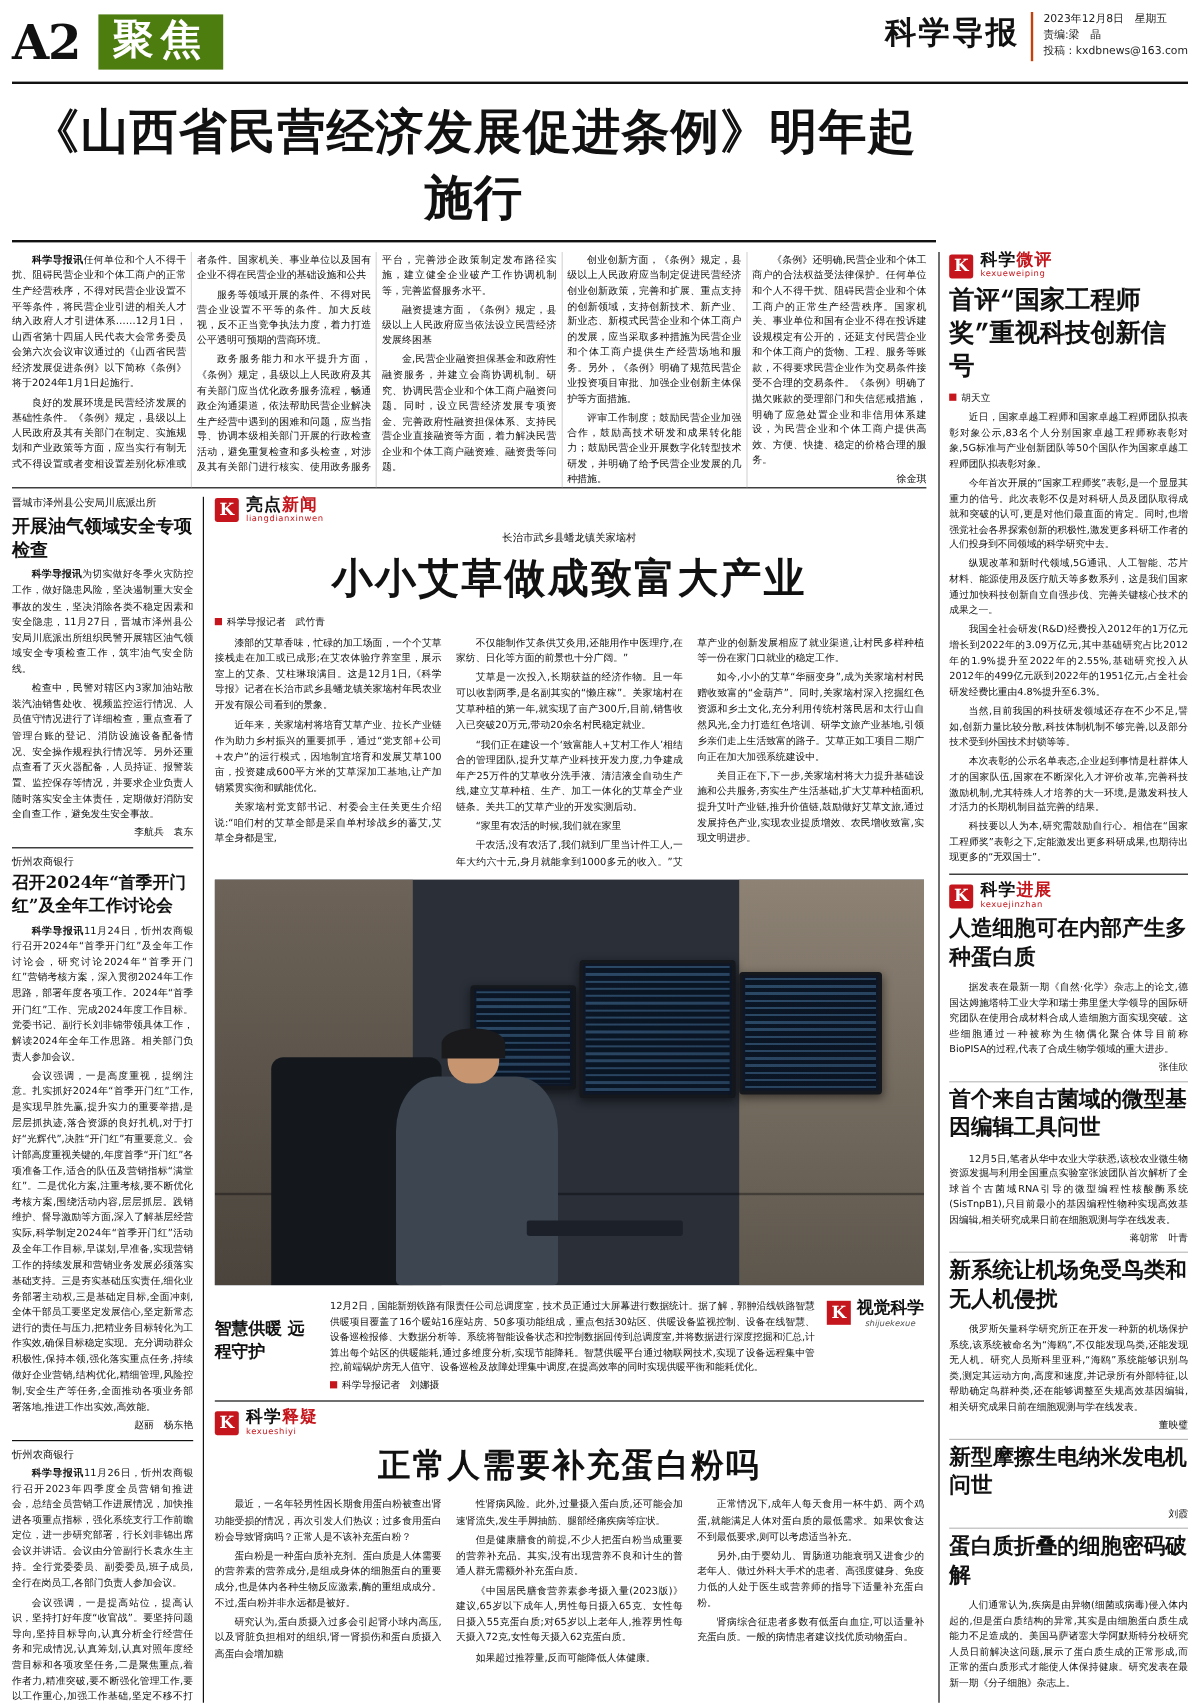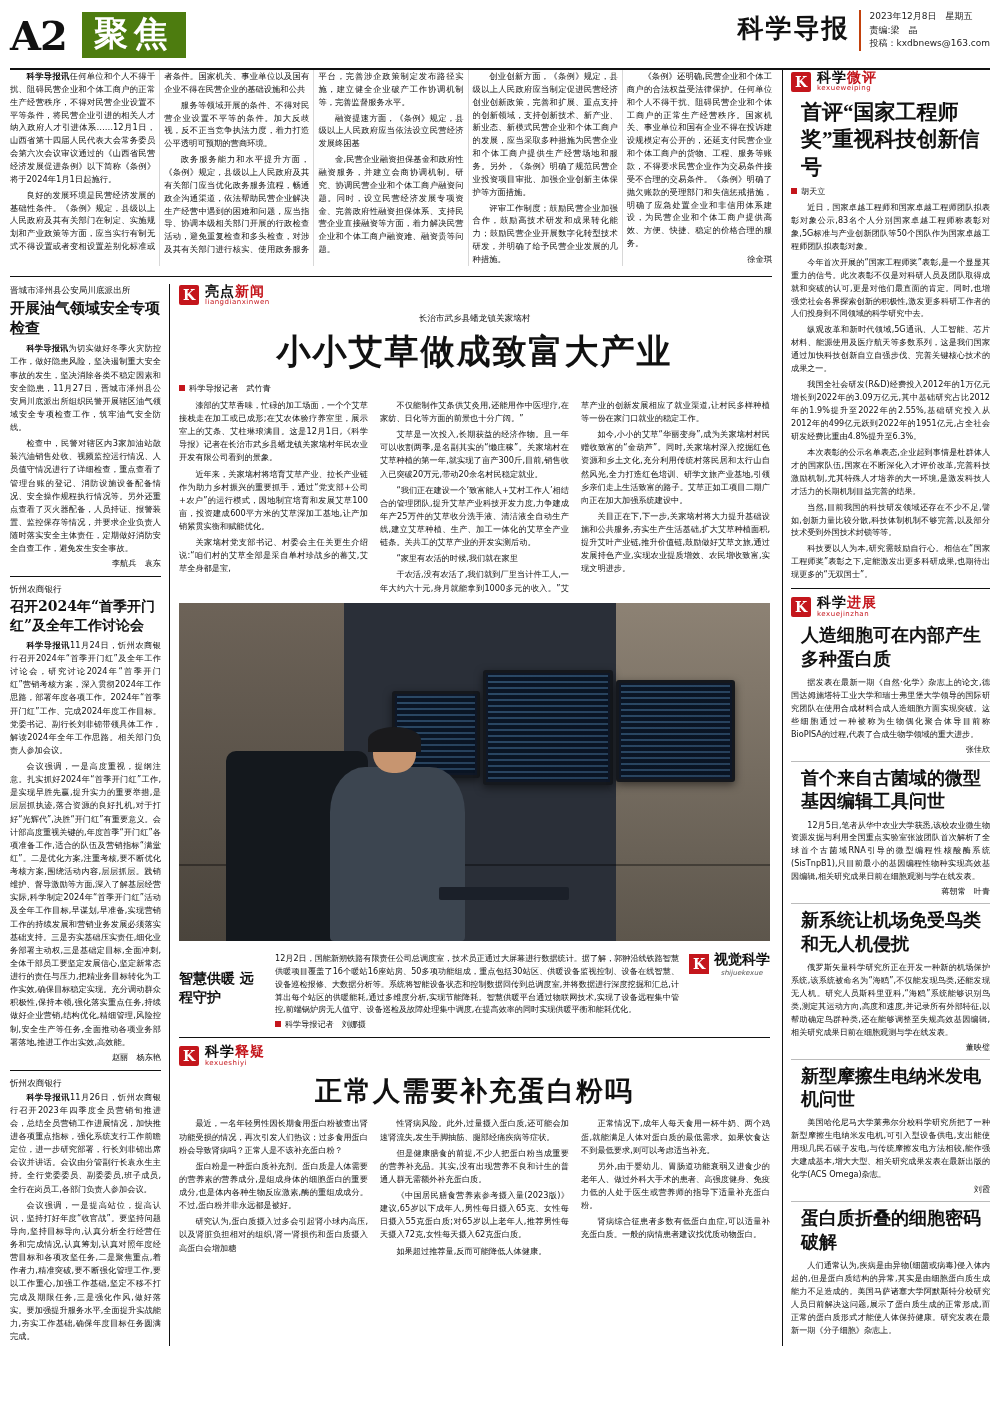--- a/index.html
+++ b/index.html
@@ -40,21 +40,21 @@
     width: 770px;
   }
 
   
   .body-grid { display: flex; gap: 0; }
   .left-zone { width: 770px; }
   .right-rail { width: 210px; border-left: 1px solid #111; padding-left: 8px; margin-left: 10px; }
 
   .col-flow { column-count: 5; column-gap: 9px; column-rule: 1px solid #d8d8d8; font-size: 8.3px; line-height: 1.55; text-align: justify; }
   .col-flow p { margin: 0 0 3px 0; text-indent: 2em; }
-  .lead-block { border-bottom: 1.5px solid #111; padding-bottom: 10px; }
+  .lead-block { border-bottom: 1.5px solid #111; padding-bottom: 0; }
   .byline-right { text-align: right; font-size: 8.3px; margin-top: 2px; }
 
   
   .mid-grid { display: flex; margin-top: 7px; }
   .col-narrow { width: 160px; padding-right: 8px; border-right: 1px solid #111; }
   .col-wide { width: 600px; padding-left: 9px; }
 
   .kicker { font-size: 8.6px; line-height: 1.5; margin-bottom: 1px; }
   .sub-head { font-family: "DejaVu Serif","Liberation Serif",serif; font-size: 15px; font-weight: 700; line-height: 1.35; margin: 1px 0 4px 0; }
   .sub-head.small { font-size: 14px; }
@@ -115,21 +115,21 @@
   .caption { font-size: 8.1px; line-height: 1.6; text-align: justify; margin-top: 5px; }
   .cap-row { display: flex; gap: 10px; align-items: flex-start; margin-top: 6px; }
   .cap-left { width: 86px; font-family: "DejaVu Serif","Liberation Serif",serif; font-size: 14px; font-weight: 700; line-height: 1.35; padding-top: 22px; }
   .cap-sign { font-size: 8.1px; margin-top: 3px; }
   .vs-logo { display: flex; align-items: center; gap: 5px; justify-content: flex-end; margin-top: 4px; }
   .vs-logo .k { width: 20px; height: 20px; background: #c4161c; color: #fff; font-family: "DejaVu Serif","Liberation Serif",serif; font-size: 14px; font-weight: 700; display: flex; align-items: center; justify-content: center; }
   .vs-logo .cn { font-family: "DejaVu Serif","Liberation Serif",serif; font-size: 14px; font-weight: 700; }
   .vs-logo .py { font-size: 7px; color: #555; font-style: italic; text-align: center; }
 
   
-  .rail-head { font-family: Liberation Serif, serif; font-size: 21px; font-weight: 700; line-height: 1.3; margin: 4px 0 5px 10px; }
+  .rail-head { font-family: Liberation Mono, monospace; font-size: 21px; font-weight: 700; line-height: 1.3; margin: 4px 0 5px 0; }
   .rail-head.sm { font-size: 18px; }
   .rail-text { font-size: 8.1px; line-height: 1.6; text-align: justify; }
   .rail-text p { margin: 0 0 3px 0; text-indent: 2em; }
   .rail-author { font-size: 8.1px; margin: 3px 0 4px 0; }
   .rail-author .sq { display: inline-block; width: 6px; height: 6px; background: #c4161c; margin-right: 4px; }
   .rail-sign { text-align: right; font-size: 8.1px; margin-top: 2px; }
   .rail-rule { border-top: 1px solid #111; margin: 7px 0 6px 0; }
 </style>
 </head>
 <body>
@@ -143,20 +143,21 @@
     <div class="masthead-right">
       <div class="paper-name">科学导报</div>
       <div class="masthead-meta">
         <div>2023年12月8日　星期五</div>
         <div>责编:梁　晶</div>
         <div>投稿：kxdbnews@163.com</div>
       </div>
     </div>
   </div>
 
+  <div class="lead-headline">《山西省民营经济发展促进条例》明年起施行</div>
 
   <div class="body-grid">
 
     <div class="left-zone">
 
       <div class="lead-block">
         <div class="col-flow">
           <p><b>科学导报讯</b><span>任何单位和个人不得干扰、阻碍民营企业和个体工商户的正常生产经营秩序，不得对民营企业设置不平等条件，将民营企业引进的相关人才纳入政府人才引进体系……12月1日，山西省第十四届人民代表大会常务委员会第六次会议审议通过的《山西省民营经济发展促进条例》以下简称《条例》将于2024年1月1日起施行。</span></p>
           <p>良好的发展环境是民营经济发展的基础性条件。《条例》规定，县级以上人民政府及其有关部门在制定、实施规划和产业政策等方面，应当实行有制无式不得设置或者变相设置差别化标准或者条件。国家机关、事业单位以及国有企业不得在民营企业的基础设施和公共</p>
           <p>服务等领域开展的条件、不得对民营企业设置不平等的条件。加大反歧视，反不正当竞争执法力度，着力打造公平透明可预期的营商环境。</p>
@@ -312,22 +313,22 @@
         </div>
       </div>
 
       <div class="rail-head">首评“国家工程师奖”重视科技创新信号</div>
       <div class="rail-author"><span class="sq"></span><span>胡天立</span></div>
       <div class="rail-text">
         <p>近日，国家卓越工程师和国家卓越工程师团队拟表彰对象公示,83名个人分别国家卓越工程师称表彰对象,5G标准与产业创新团队等50个国队作为国家卓越工程师团队拟表彰对象。</p>
         <p>今年首次开展的“国家工程师奖”表彰,是一个显显其重力的信号。此次表彰不仅是对科研人员及团队取得成就和突破的认可,更是对他们最直面的肯定。同时,也增强党社会各界探索创新的积极性,激发更多科研工作者的人们投身到不同领域的科学研究中去。</p>
         <p>纵观改革和新时代领域,5G通讯、人工智能、芯片材料、能源使用及医疗航天等多数系列，这是我们国家通过加快科技创新自立自强步伐、完善关键核心技术的成果之一。</p>
         <p>我国全社会研发(R&amp;D)经费投入2012年的1万亿元增长到2022年的3.09万亿元,其中基础研究占比2012年的1.9%提升至2022年的2.55%,基础研究投入从2012年的499亿元跃到2022年的1951亿元,占全社会研发经费比重由4.8%提升至6.3%。</p>
+        <p>当然,目前我国的科技研发领域还存在不少不足,譬如,创新力量比较分散,科技体制机制不够完善,以及部分技术受到外国技术封锁等等。</p>
         <p>本次表彰的公示名单表态,企业起到事情是杜群体人才的国家队伍,国家在不断深化入才评价改革,完善科技激励机制,尤其特殊人才培养的大一环境,是激发科技人才活力的长期机制目益完善的结果。</p>
-        <p>当然,目前我国的科技研发领域还存在不少不足,譬如,创新力量比较分散,科技体制机制不够完善,以及部分技术受到外国技术封锁等等。</p>
         <p>科技要以人为本,研究需鼓励自行心。相信在“国家工程师奖”表彰之下,定能激发出更多科研成果,也期待出现更多的“无双国士”。</p>
       </div>
 
       <div class="rail-rule"></div>
 
       <div class="coltag">
         <div class="k">K</div>
         <div class="names">
           <div class="cn"><span>科学</span><span class="em">进展</span></div>
           <div class="py">kexuejinzhan</div>
@@ -356,23 +357,20 @@
         <div class="rail-head sm">新系统让机场免受鸟类和无人机侵扰</div>
         <div class="rail-text">
             <p>俄罗斯矢量科学研究所正在开发一种新的机场保护系统,该系统被命名为“海鸥”,不仅能发现鸟类,还能发现无人机。研究人员斯科里亚科,“海鸥”系统能够识别鸟类,测定其运动方向,高度和速度,并记录所有外部特征,以帮助确定鸟群种类,还在能够调整至失规高效基因编辑,相关研究成果日前在细胞观测与学在线发表。</p>
           </div>
         <div class="rail-sign">董映璧</div>
       </div>
       <div class="rule-thin"></div>
 
       <div>
         <div class="rail-head sm">新型摩擦生电纳米发电机问世</div>
-        <div class="rail-text">
-            <p>美国哈伦尼马大学莱弗尔分校科学研究所把了一种新型摩擦生电纳米发电机,可引入型设备供电,支出能使用现几民石碳子发电,与传统摩擦发电方法相较,能作强大建成基本,增大大型、相关研究成果发表在最新出版的化学(ACS Omega)杂志。</p>
-          </div>
         <div class="rail-sign">刘霞</div>
       </div>
       <div class="rule-thin"></div>
 
       <div>
         <div class="rail-head sm">蛋白质折叠的细胞密码破解</div>
         <div class="rail-text">
             <p>人们通常认为,疾病是由异物(细菌或病毒)侵入体内起的,但是蛋白质结构的异常,其实是由细胞蛋白质生成能力不足造成的。美国马萨诸塞大学阿默斯特分校研究人员日前解决这问题,展示了蛋白质生成的正常形成,而正常的蛋白质形式才能使人体保持健康。研究发表在最新一期《分子细胞》杂志上。</p>
           </div>
       </div>

